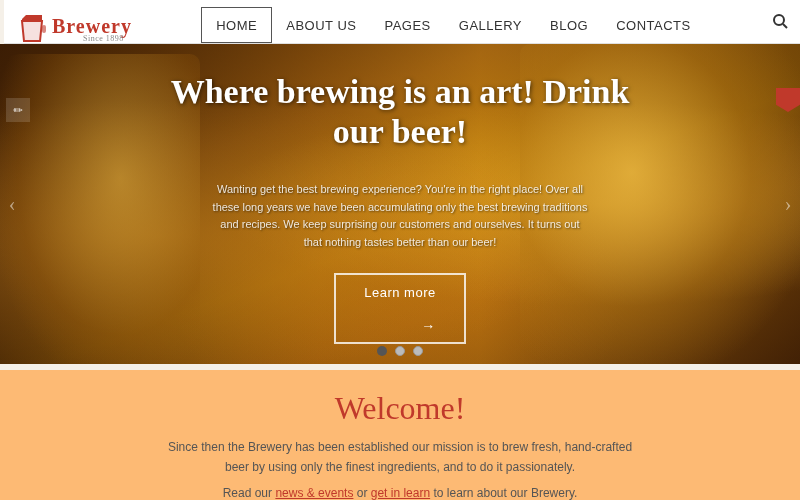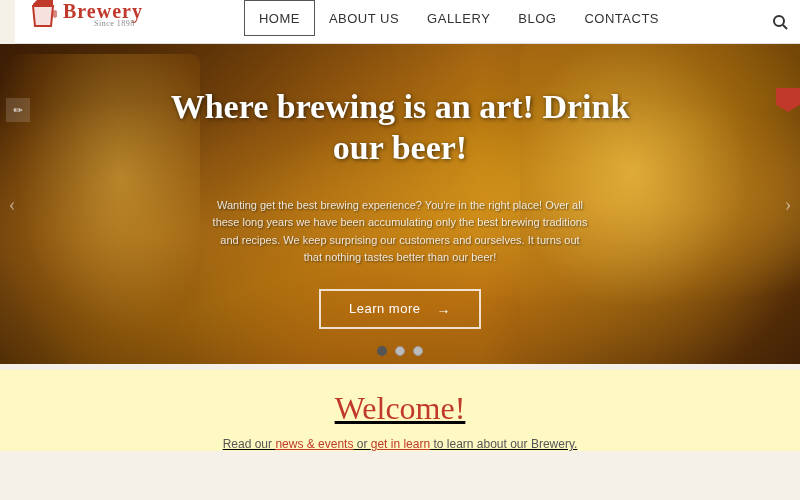--- a/index.html
+++ b/index.html
@@ -1,25 +1,25 @@
 <!DOCTYPE html>
 <html><head>
   <meta charset="utf-8">
   <style>
     * { margin: 0; padding: 0; box-sizing: border-box; }
     body { width: 800px; height: 500px; overflow: hidden; font-family: Georgia, 'Times New Roman', serif; background: #f5f0e8; }
 
     
     .header {
       position: absolute;
-      top: 0; left: 15px; right: 0;
+      top: 0; left: 4px; right: 0;
       height: 44px;
       background: #fff;
       display: flex;
-      align-items: flex-start;
+      align-items: flex-end;
       z-index: 10;
       border-bottom: 1px solid #e0e0e0;
     }
     .logo {
       display: flex;
       align-items: center;
       padding: 0 14px;
       min-width: 130px;
     }
     .logo-icon {
@@ -142,22 +142,23 @@
       margin-top: 22px;
       padding: 10px 28px;
       border: 2px solid rgba(255,255,255,0.8);
       background: transparent;
       color: #fff;
       font-family: Arial, sans-serif;
       font-size: 13px;
       cursor: pointer;
       letter-spacing: 0.5px;
       display: flex;
-      align-items: flex-start;
+      align-items: flex-end;
       gap: 16px;
+      flex-direction: column;
     }
     .hero-btn-arrow { font-size: 14px; }
 
     
     .edit-icon {
       position: absolute;
       top: 54px;
       left: 6px;
       width: 24px; height: 24px;
       background: rgba(255,255,255,0.15);
@@ -209,24 +210,23 @@
       cursor: pointer;
     }
     .dot.active { background: #555; }
     .dot.inactive { background: #bbb; border: 1px solid #999; }
 
     
     .welcome-section {
       position: absolute;
       top: 370px;
       left: 0; right: 0;
-      background: #fef9c3;
+      background: #fdba74;
       padding: 20px 60px 0;
       text-align: center;
-      text-decoration: underline;
     }
     .welcome-title {
       font-family: Georgia, serif;
       font-size: 32px;
       color: #c0392b;
       font-weight: normal;
       margin-bottom: 10px;
     }
     .welcome-text {
       font-family: Arial, sans-serif;
@@ -263,20 +263,21 @@
     </svg>
     <div>
       <span class="logo-text">Brewery</span>
       <span class="logo-sub">Since 1898</span>
     </div>
   </div>
 
   <nav>
     <a class="nav-item active">HOME</a>
     <a class="nav-item">ABOUT US</a>
+    <a class="nav-item">PAGES</a>
     <a class="nav-item">GALLERY</a>
     <a class="nav-item">BLOG</a>
     <a class="nav-item">CONTACTS</a>
   </nav>
 
   <div class="search-btn">
     <svg width="16" height="16" viewBox="0 0 16 16">
       <circle cx="7" cy="7" r="5" fill="none" stroke="#333" stroke-width="2"></circle>
       <line x1="11" y1="11" x2="15" y2="15" stroke="#333" stroke-width="2"></line>
     </svg>
@@ -305,16 +306,20 @@
 
   <div class="dots">
     <div class="dot active"></div>
     <div class="dot inactive"></div>
     <div class="dot inactive"></div>
   </div>
 </div>
 
 <div class="welcome-section">
   <h2 class="welcome-title">Welcome!</h2>
+  <p class="welcome-text">
+    <span>Since then the Brewery has been established our mission is to brew fresh, hand-crafted</span><br>
+    <span>beer by using only the finest ingredients, and to do it passionately.</span>
+  </p>
   <p class="welcome-link-line">
     <span>Read our </span><span class="welcome-link">news &amp; events</span><span> or </span><span class="welcome-link">get in learn</span><span> to learn about our Brewery.</span>
   </p>
 </div>
 
 </body></html>

